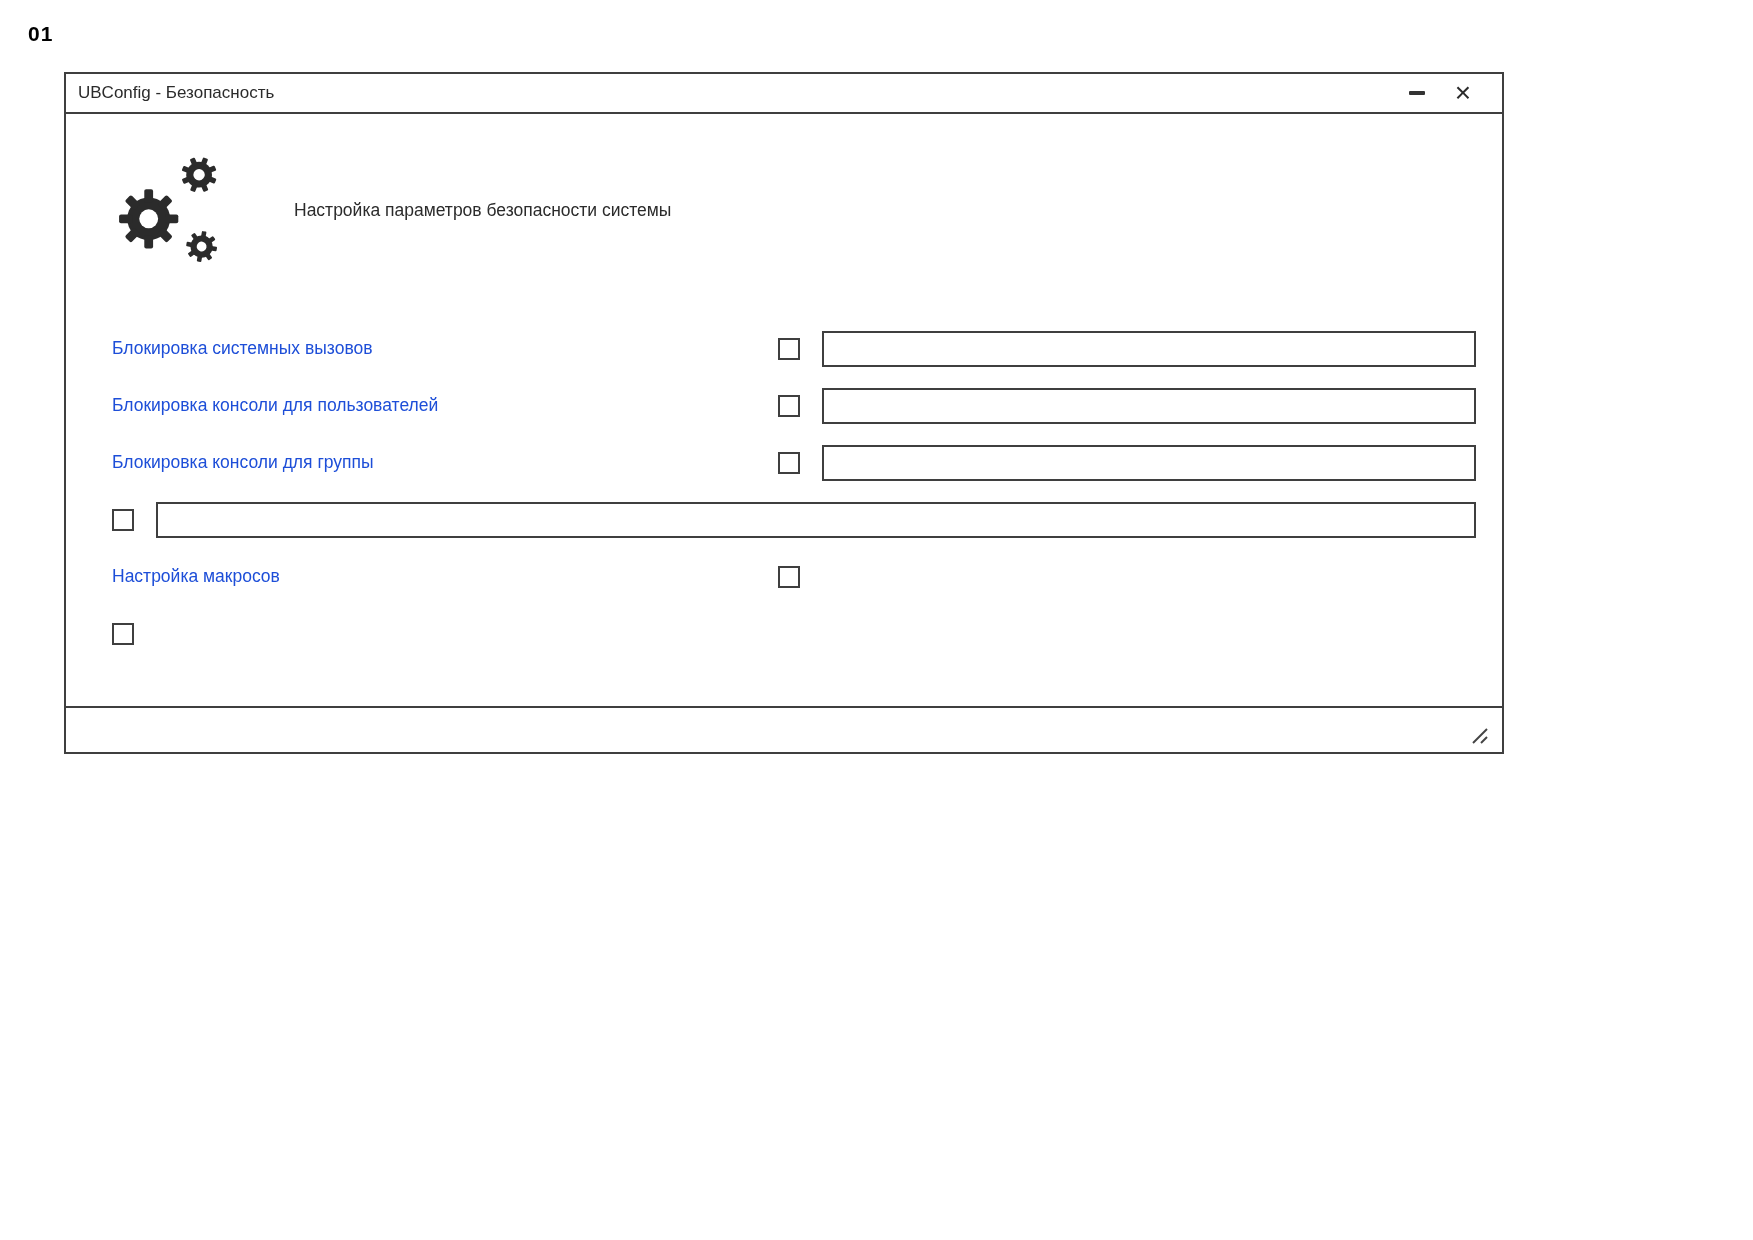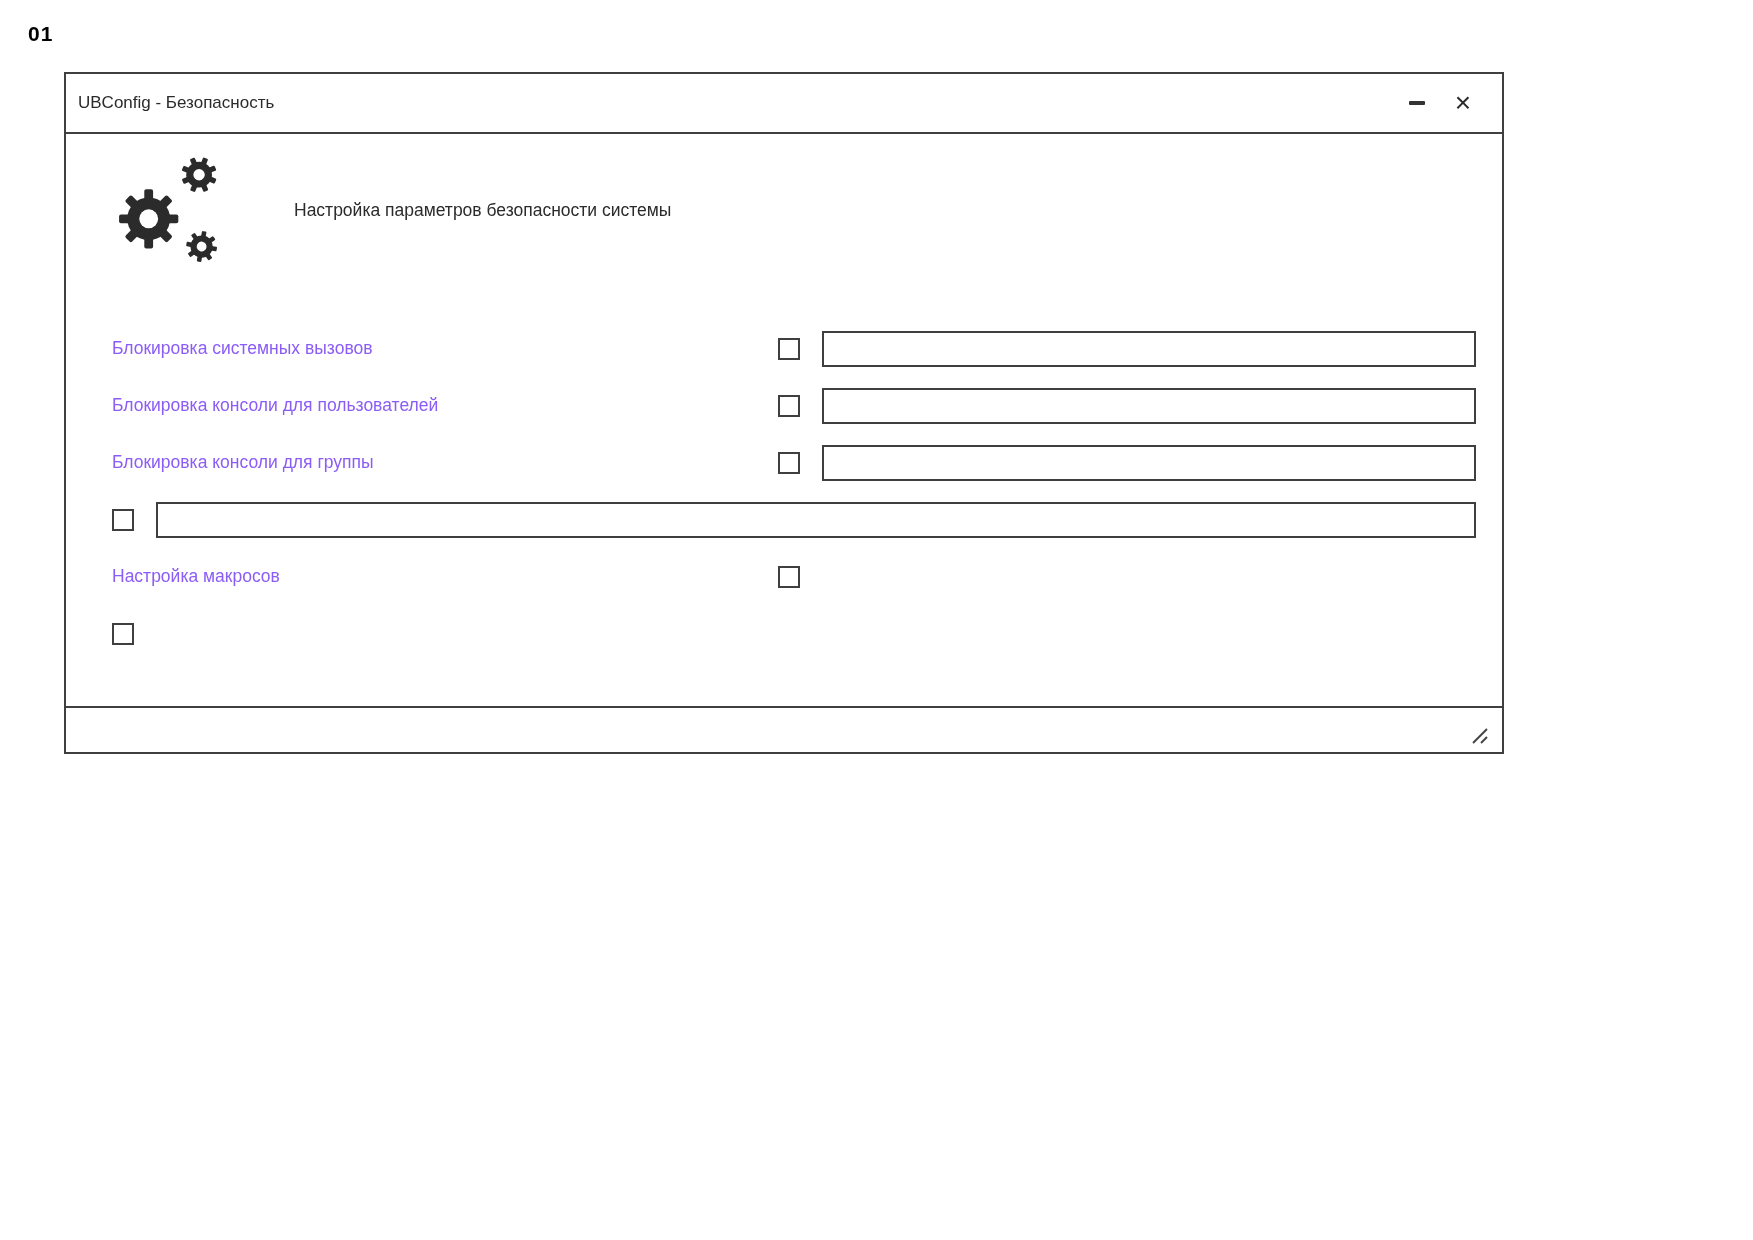--- a/index.html
+++ b/index.html
@@ -21,21 +21,21 @@
   .window {
     position: absolute;
     left: 64px; top: 72px;
     width: 1440px; height: 682px;
     border: 2px solid #3f3f3f;
     background: #ffffff;
     display: flex;
     flex-direction: column;
   }
   .titlebar {
-    height: 60px;
+    height: 40px;
     border-bottom: 2px solid #3f3f3f;
     display: flex;
     align-items: center;
     padding: 0 22px 0 12px;
     flex: 0 0 auto;
   }
   .titlebar .title {
     font-size: 17px;
     color: #2b2b2b;
     flex: 1;
@@ -52,21 +52,21 @@
   }
   .minimize-glyph {
     display: block;
     width: 16px; height: 4px;
     background: #333333;
     border-radius: 1px;
   }
   .close-btn { font-size: 28px; line-height: 1; font-weight: 400; margin-left: 12px; }
   .content {
     flex: 1 1 auto;
-    padding: 12px 26px 0 46px;
+    padding: 32px 26px 0 46px;
   }
   .header-row {
     display: flex;
     align-items: center;
     gap: 62px;
     height: 128px;
   }
   .header-desc {
     font-size: 17.5px;
     color: #2b2b2b;
@@ -76,21 +76,21 @@
   }
   .form-row {
     display: flex;
     align-items: center;
     height: 57px;
   }
   .row-label {
     width: 666px;
     flex: 0 0 666px;
     font-size: 17.5px;
-    color: #8b5cf6;
+    color: #1d4ed8;
   }
   .checkbox {
     width: 22px; height: 22px;
     flex: 0 0 22px;
     border: 2px solid #3f3f3f;
     background: #ffffff;
     cursor: pointer;
     display: inline-block;
   }
   .text-input {

